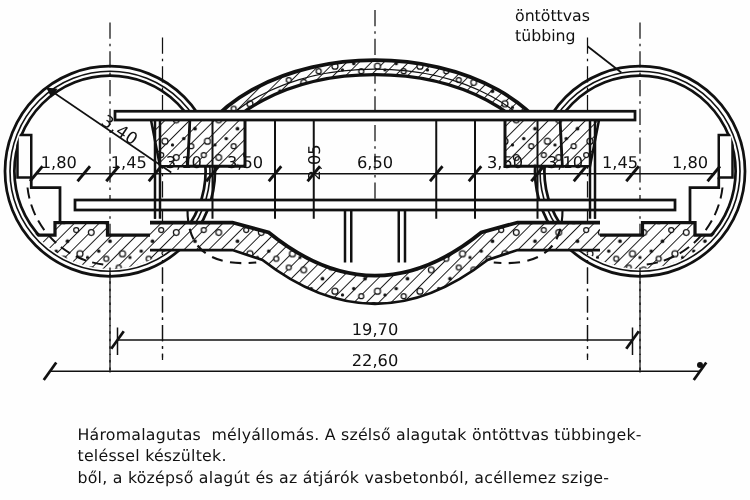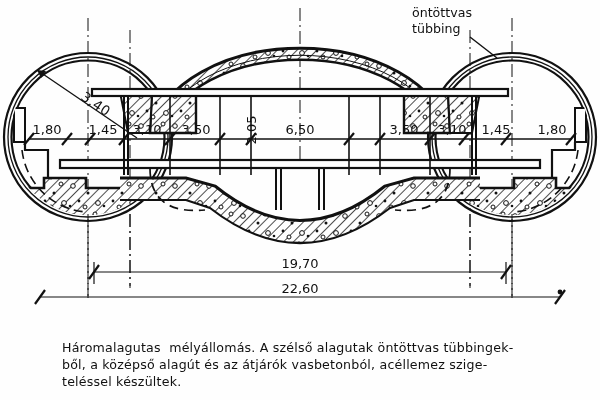--- a/index.html
+++ b/index.html
@@ -263,18 +263,18 @@
       <line x1="130" y1="214" x2="130" y2="286"></line>
       <line x1="470" y1="214" x2="470" y2="286"></line>
     </g>
 
   </svg>
   </div>
 
   <div id="caption">
     <div class="cap-wrap">
       <div class="cap-line">Háromalagutas  mélyállomás. A szélső alagutak öntöttvas tübbingek-</div>
+      <div class="cap-line">teléssel készültek.</div>
       <div class="cap-line">ből, a középső alagút és az átjárók vasbetonból, acéllemez szige-</div>
-      <div class="cap-line">teléssel készültek.</div>
     </div>
   </div>
 
 </div>
 
 </body></html>

